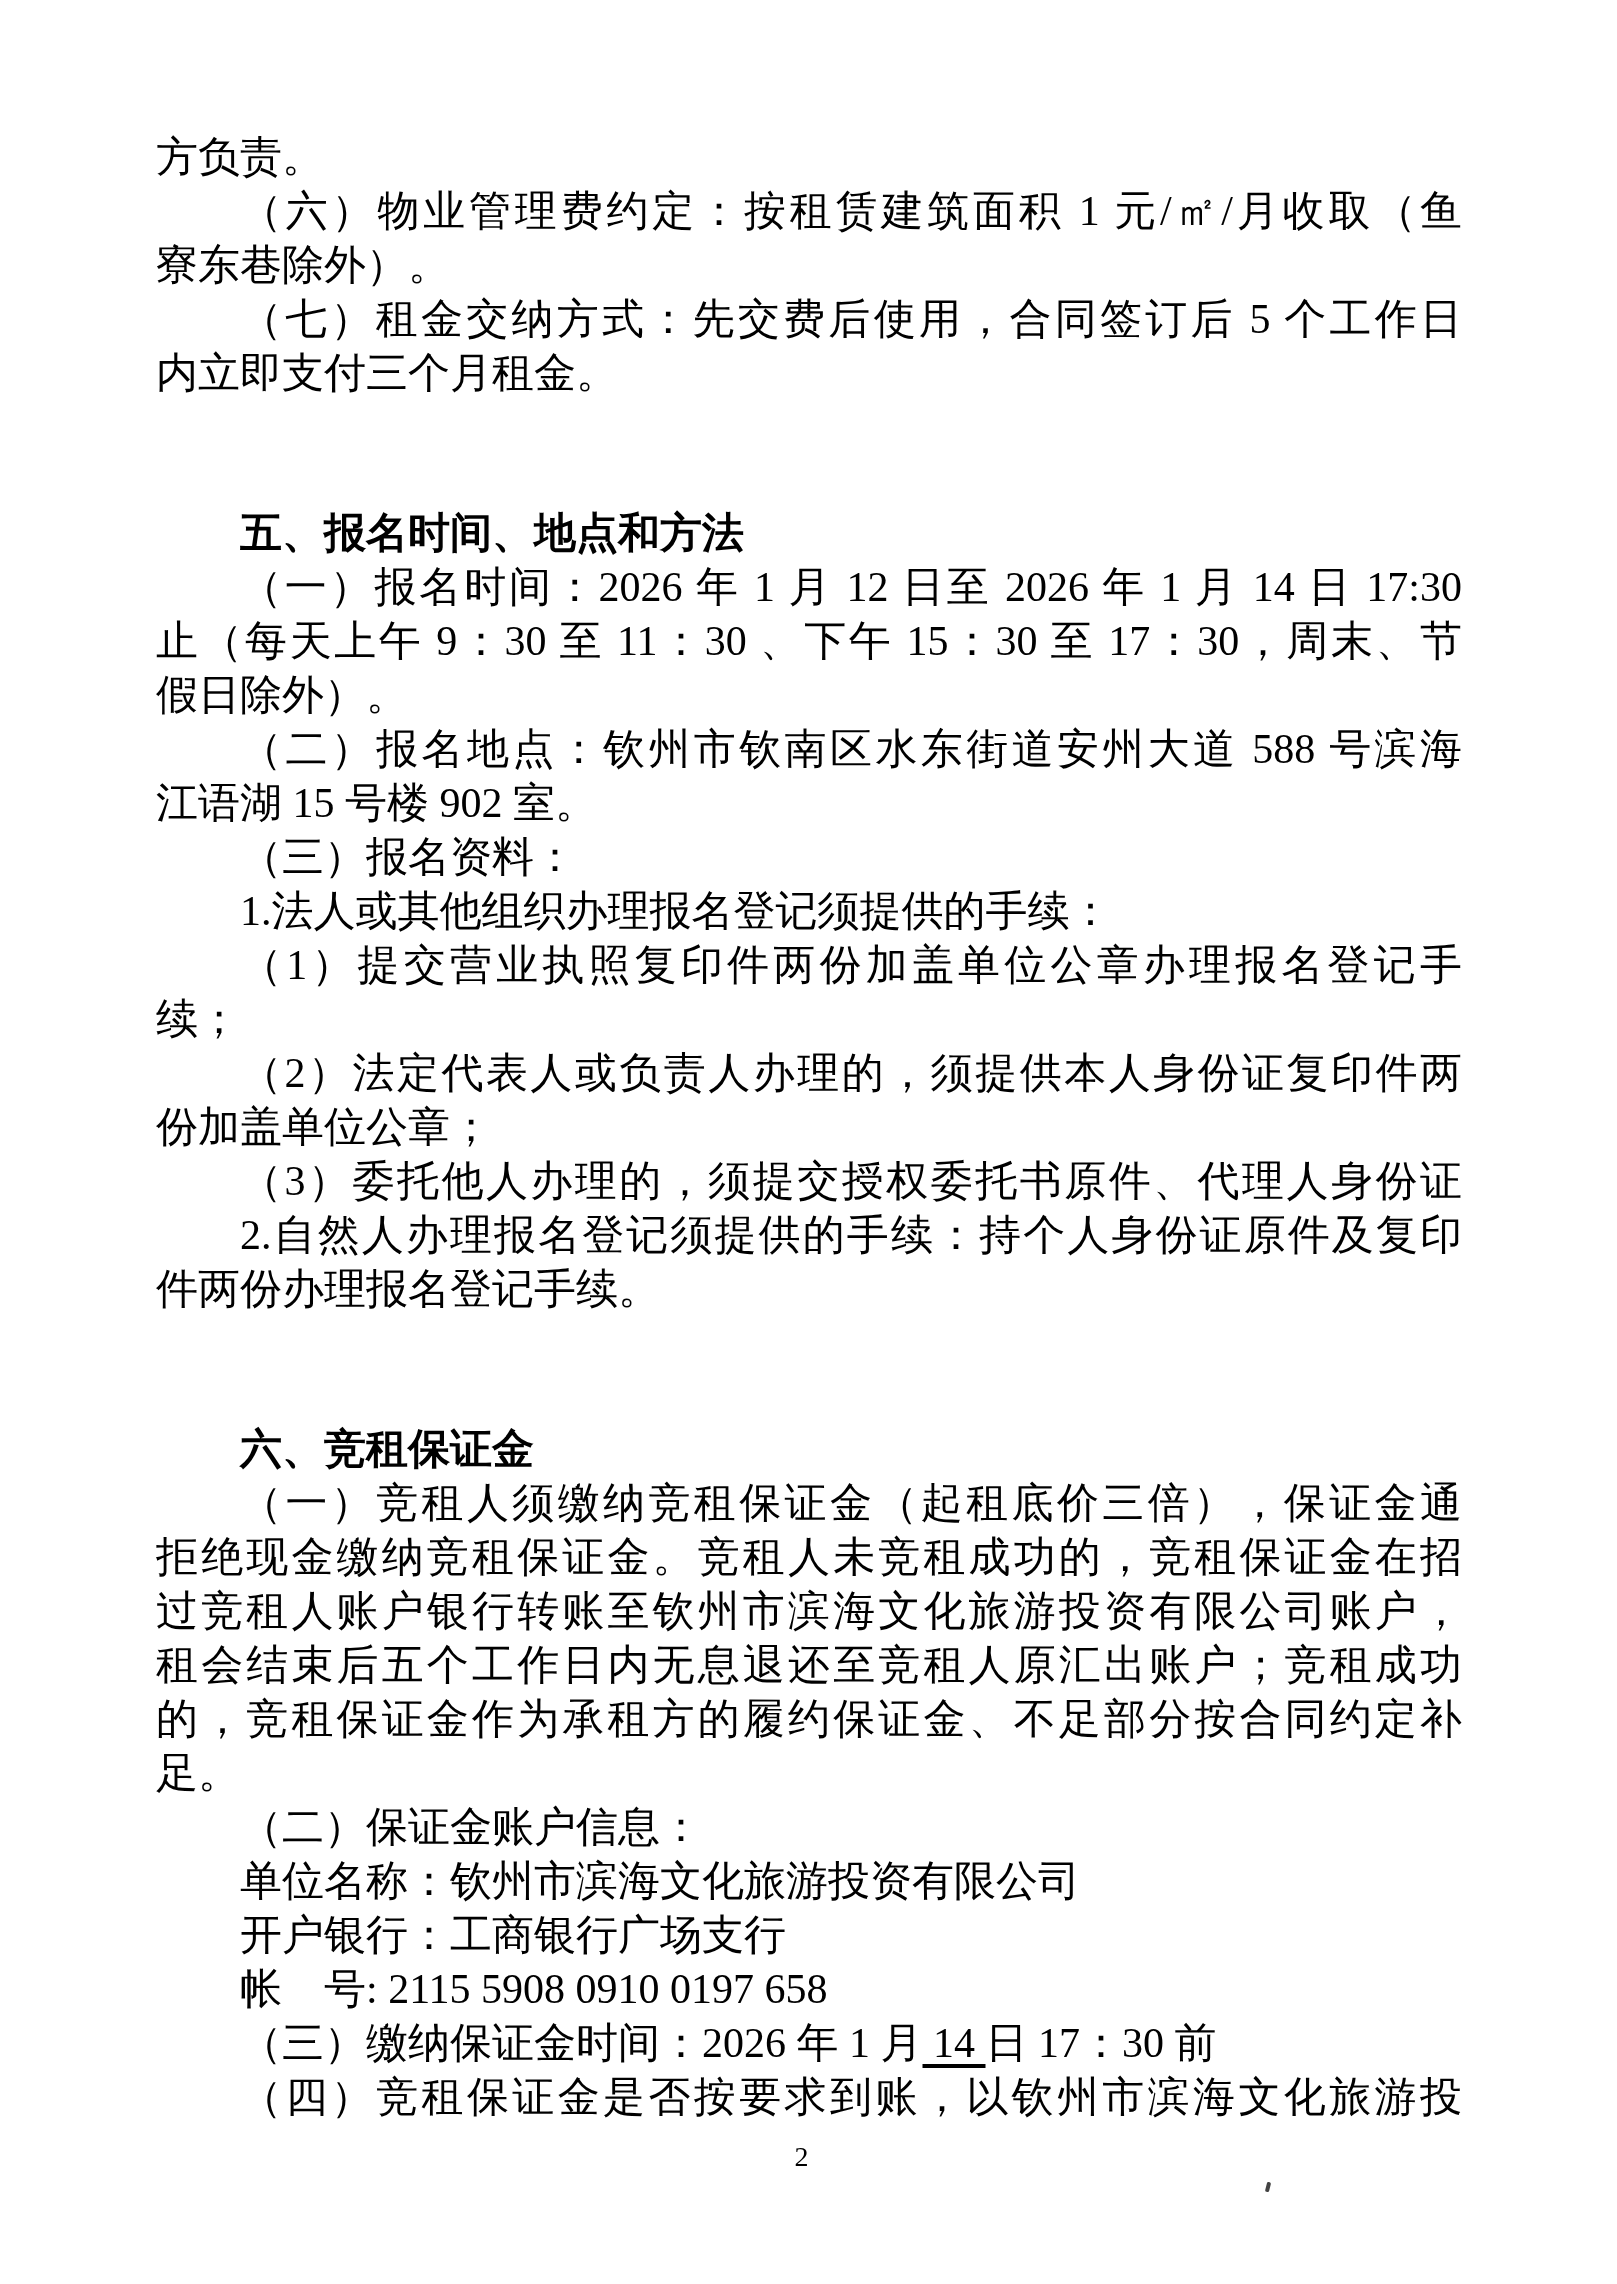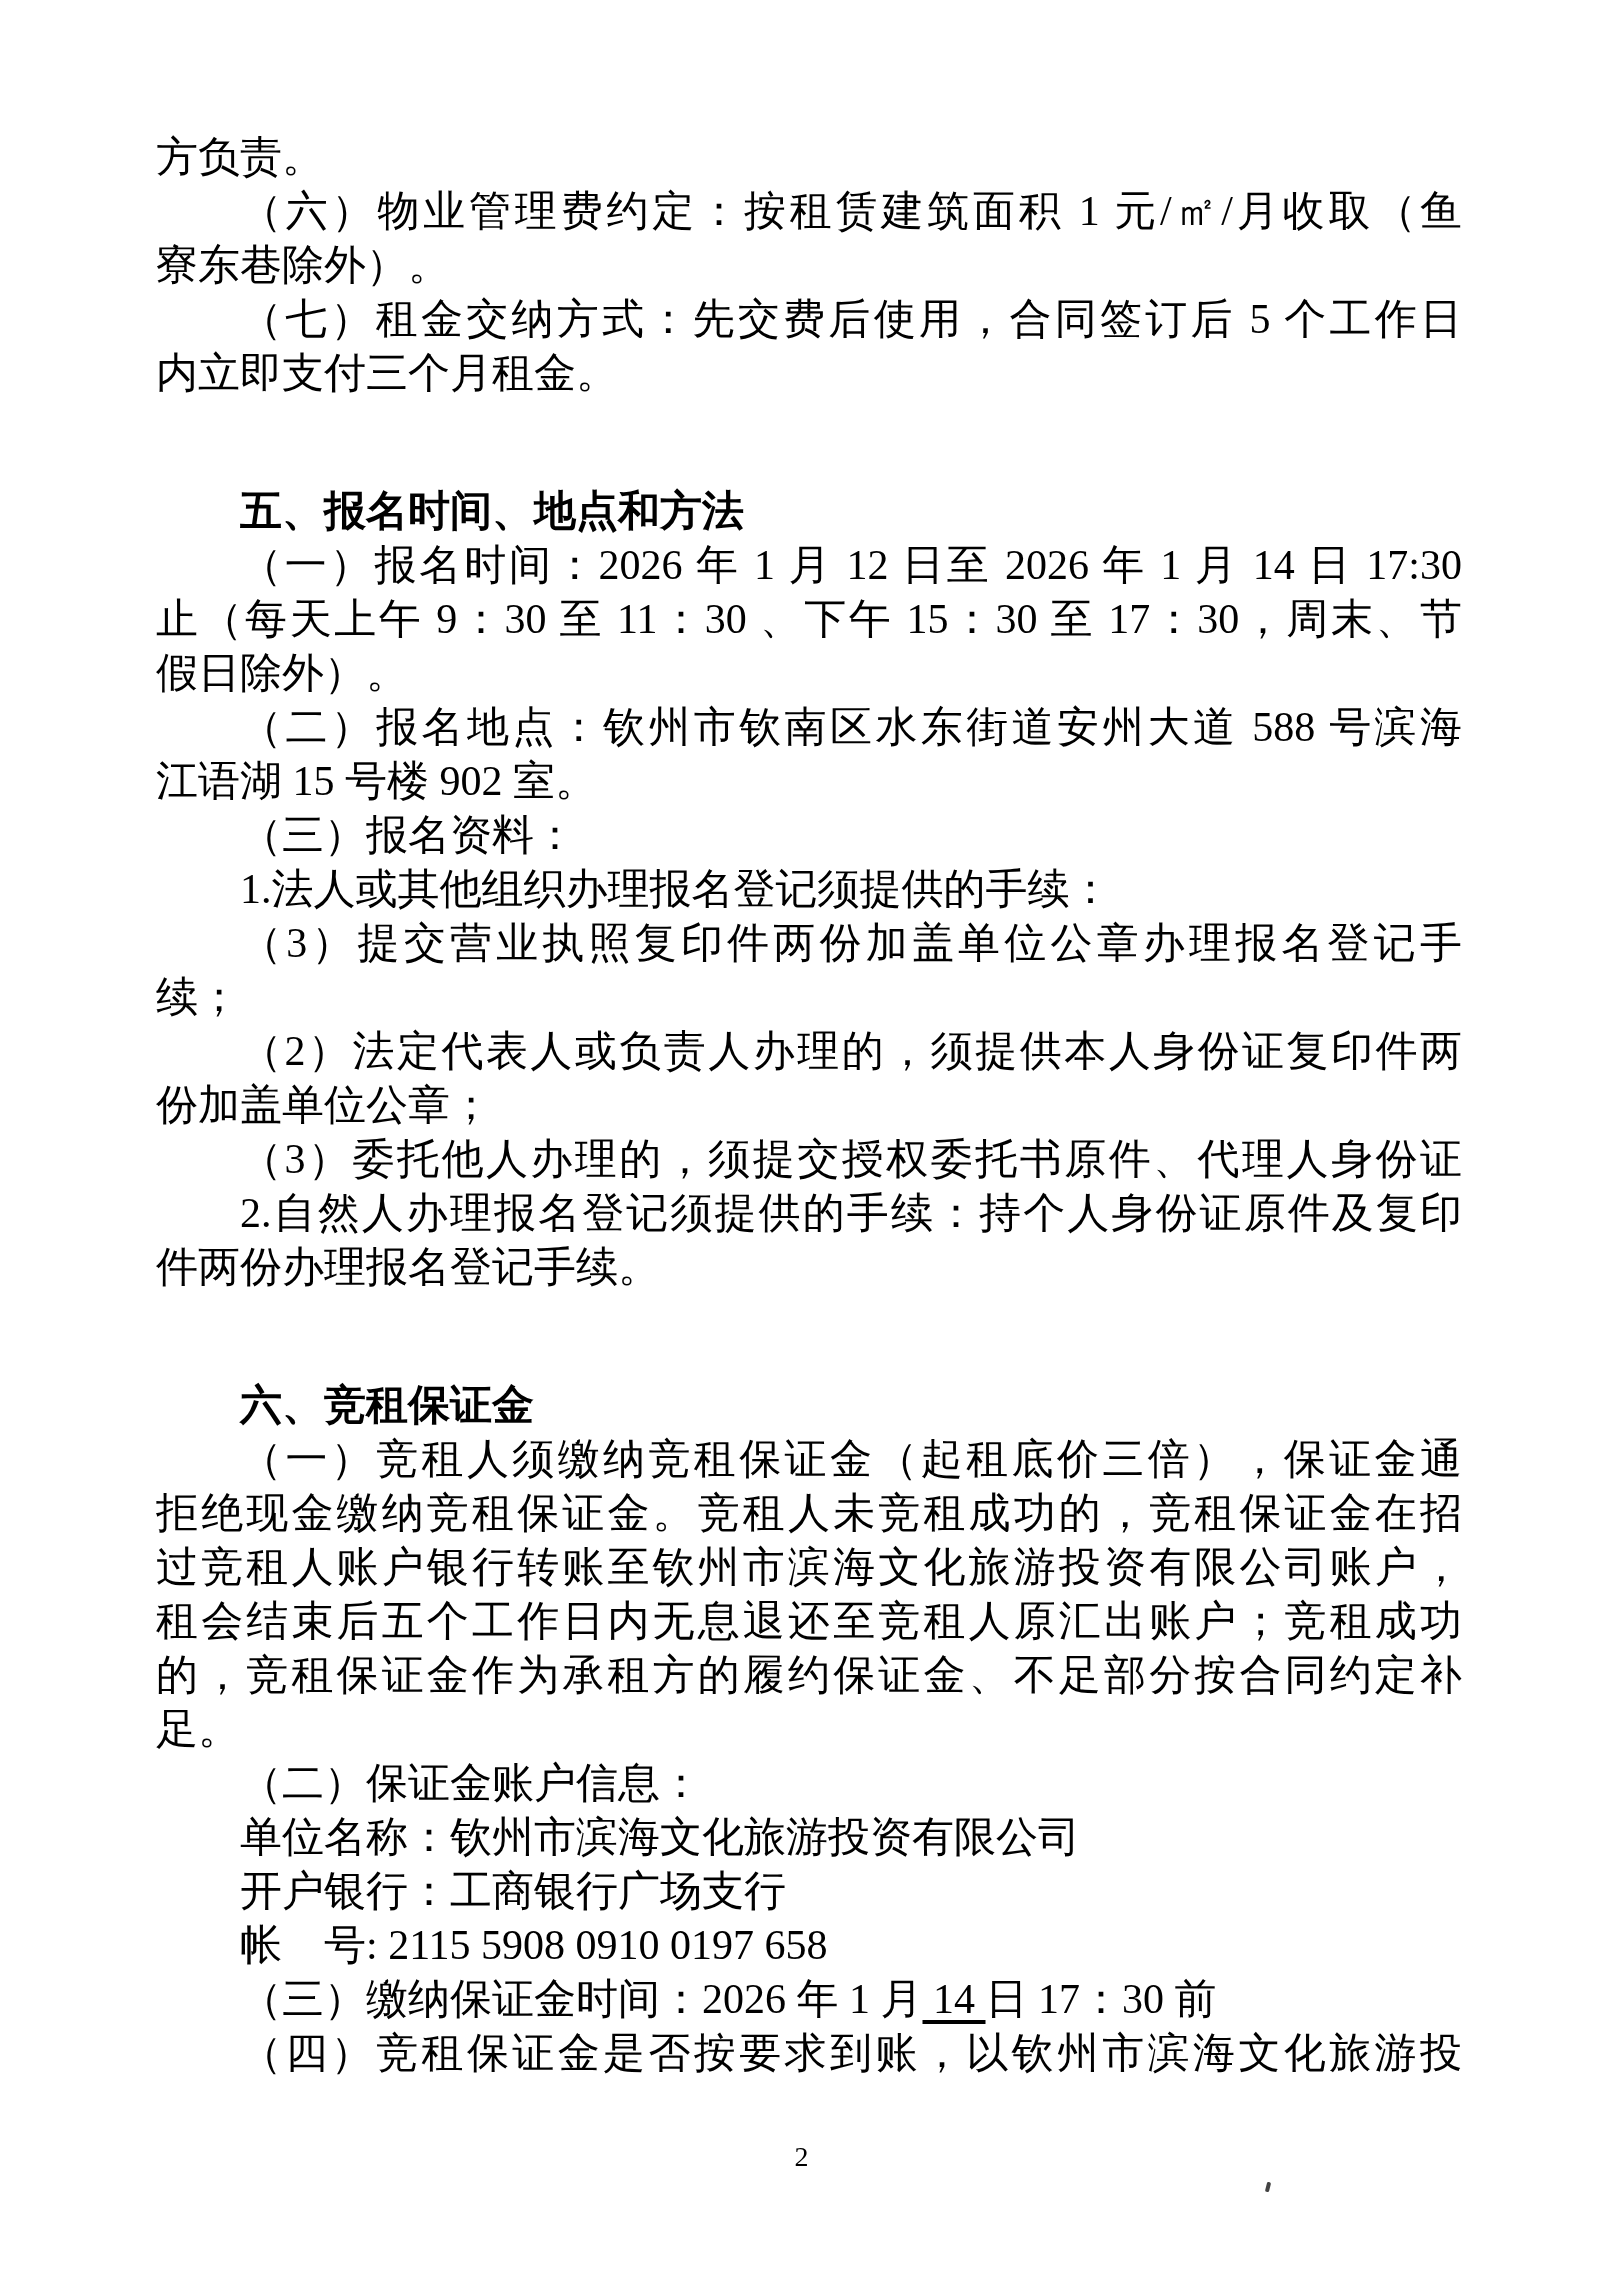--- a/index.html
+++ b/index.html
@@ -34,20 +34,21 @@
   
   .j {
     text-align: justify;
     text-align-last: justify;
     text-justify: inter-character;
   }
   
   .h {
     font-weight: 700;
     font-family: Liberation Serif, serif;
+    margin-top: 22px;
   }
   
   .sp { height: 84px; }
   
   .u {
     text-decoration: underline;
     text-decoration-thickness: 3.6px;
     text-underline-offset: 7.2px;
     text-decoration-color: #000;
   }
@@ -87,21 +88,21 @@
       <div class="line">内立即支付三个月租金。</div>
       <div class="sp"></div>
       <div class="line ind h">五、报名时间、地点和方法</div>
       <div class="line ind j">（一）报名时间：2026 年 1 月 12 日至 2026 年 1 月 14 日 17:30</div>
       <div class="line j">止（每天上午 9：30 至 11：30 、下午 15：30 至 17：30，周末、节</div>
       <div class="line">假日除外）。</div>
       <div class="line ind j">（二）报名地点：钦州市钦南区水东街道安州大道 588 号滨海</div>
       <div class="line">江语湖 15 号楼 902 室。</div>
       <div class="line ind">（三）报名资料：</div>
       <div class="line ind">1.法人或其他组织办理报名登记须提供的手续：</div>
-      <div class="line ind j">（3）提交营业执照复印件两份加盖单位公章办理报名登记手</div>
+      <div class="line ind j">（1）提交营业执照复印件两份加盖单位公章办理报名登记手</div>
       <div class="line">续；</div>
       <div class="line ind j">（2）法定代表人或负责人办理的，须提供本人身份证复印件两</div>
       <div class="line">份加盖单位公章；</div>
       <div class="line ind j">（3）委托他人办理的，须提交授权委托书原件、代理人身份证</div>
       <div class="line ind j">2.自然人办理报名登记须提供的手续：持个人身份证原件及复印</div>
       <div class="line">件两份办理报名登记手续。</div>
       <div class="sp"></div>
       <div class="line ind h">六、竞租保证金</div>
       <div class="line ind j">（一）竞租人须缴纳竞租保证金（起租底价三倍），保证金通</div>
       <div class="line j">拒绝现金缴纳竞租保证金。竞租人未竞租成功的，竞租保证金在招</div>

